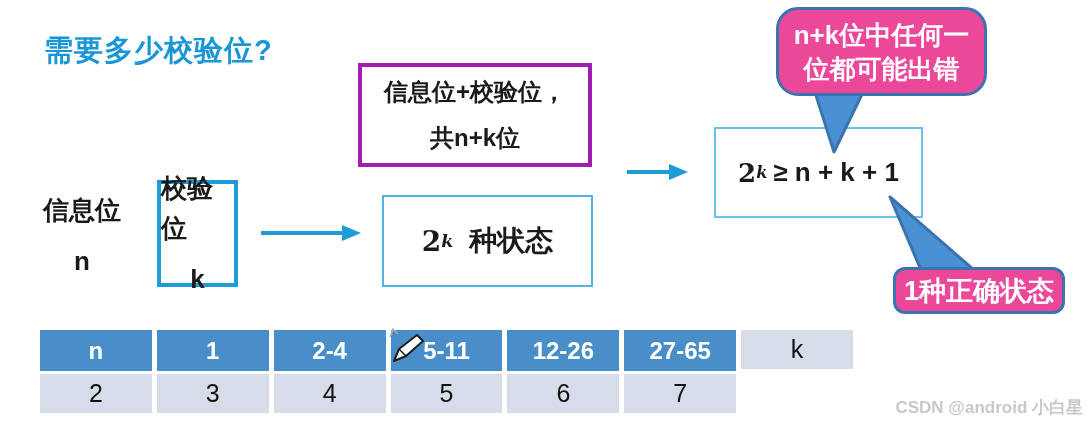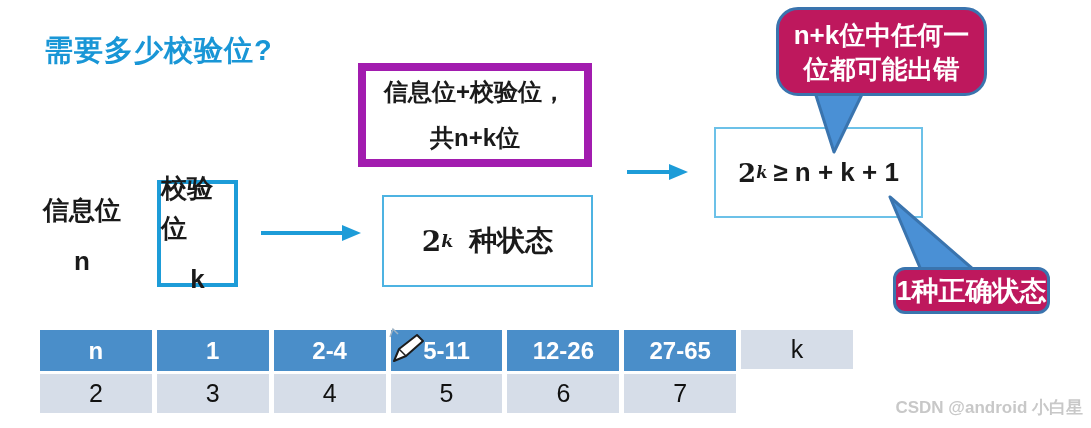--- a/index.html
+++ b/index.html
@@ -30,21 +30,21 @@
     flex-direction: column;
     align-items: center;
     justify-content: center;
     color: #1a1a1a;
     z-index: 1;
   }
 
   .sum-box {
     left: 358px; top: 63px;
     width: 234px; height: 104px;
-    border: 8px solid #a21caf;
+    border: 4px solid #a21caf;
     font-size: 24px;
     line-height: 46px;
     font-weight: 600;
   }
 
   .info-label {
     position: absolute;
     left: 28px; top: 190px;
     width: 108px;
     text-align: center;
@@ -100,40 +100,40 @@
 
   .overlay-svg {
     position: absolute;
     left: 0; top: 0;
     z-index: 2;
     pointer-events: none;
   }
 
   .bubble {
     position: absolute;
-    background: #be185d;
+    background: #ec4899;
     border: 3px solid #3a74ae;
     color: #ffffff;
     display: flex;
     flex-direction: column;
     align-items: center;
     justify-content: center;
     z-index: 3;
   }
   .bubble-top {
     left: 776px; top: 7px;
     width: 211px; height: 89px;
     border-radius: 22px;
     font-size: 26px;
     font-weight: 600;
     line-height: 34px;
   }
   .bubble-bottom {
     left: 893px; top: 267px;
-    width: 157px; height: 47px;
+    width: 172px; height: 47px;
     border-radius: 12px;
     font-size: 27px;
     font-weight: 600;
   }
 
   .data-table {
     position: absolute;
     left: 40px; top: 330px;
     width: 813px;
     display: grid;

